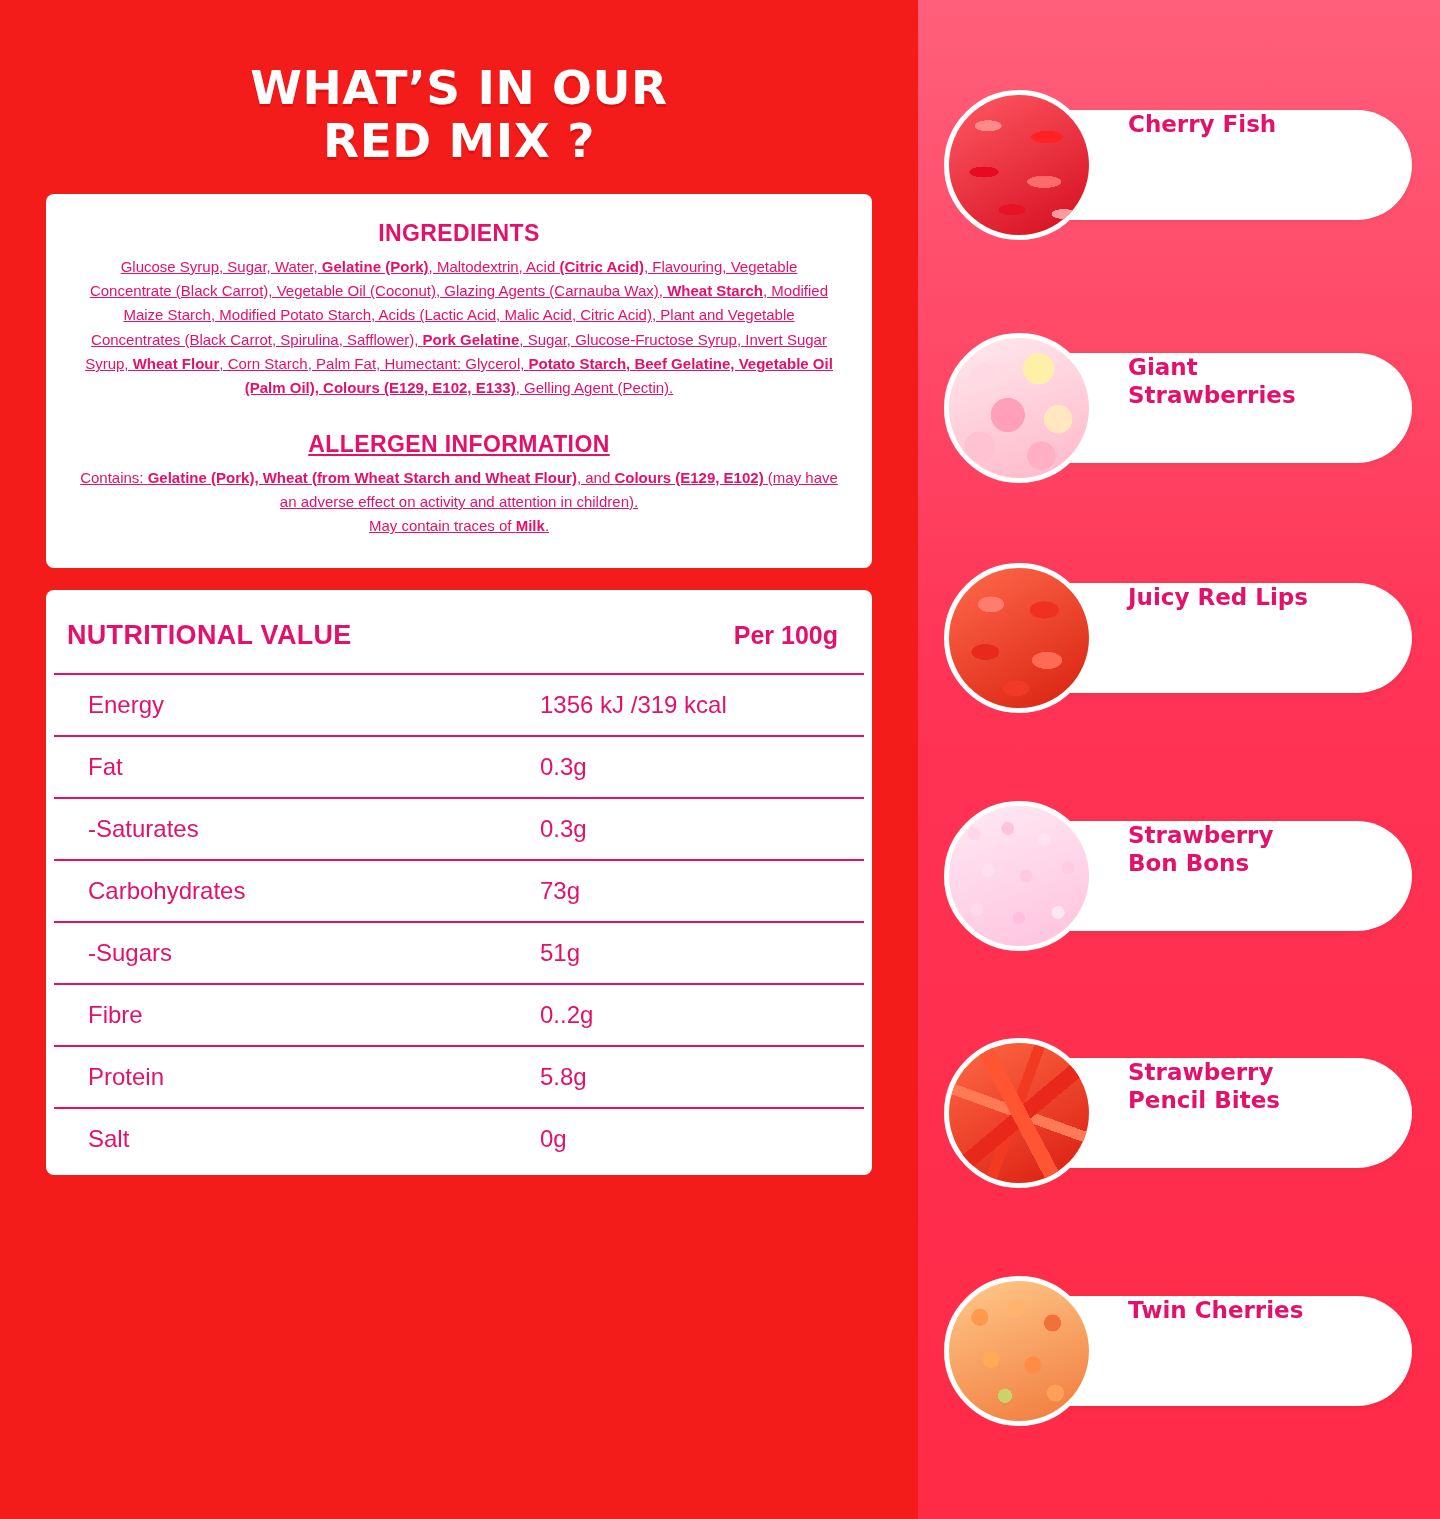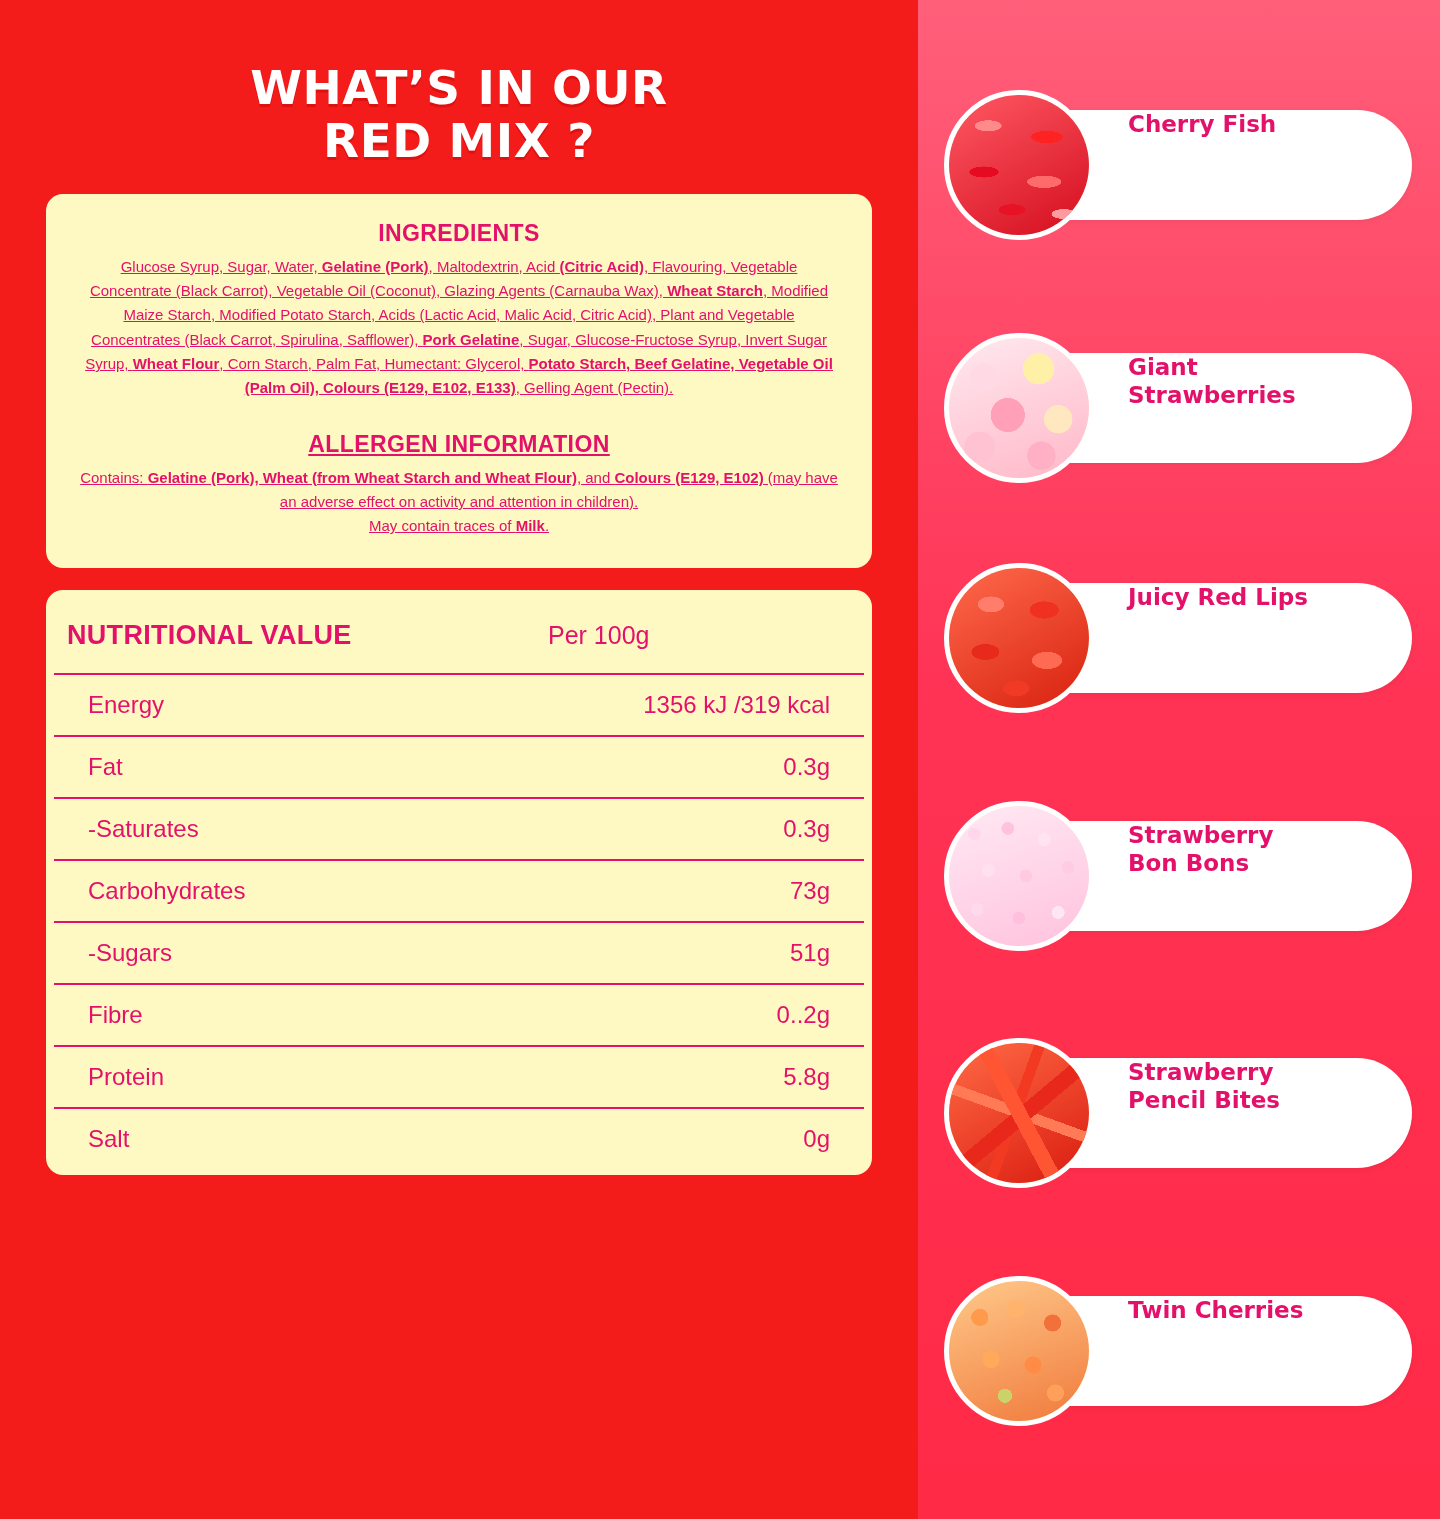--- a/index.html
+++ b/index.html
@@ -33,22 +33,22 @@
     font-size: 46px;
     line-height: 1.15;
     letter-spacing: 0.5px;
     padding-top: 62px;
     text-shadow: 0 3px 0 rgba(180,0,0,0.35);
     transform: scaleX(1.02);
   }
   .title .l2 { display: block; }
 
   .card {
-    background: #fef9c3;
-    border-radius: 17px;
+    background: #ffffff;
+    border-radius: 8px;
     margin: 0 46px;
   }
   .ingredients-card {
     margin-top: 26px;
     padding: 26px 34px 30px 34px;
   }
   .sec-head {
     text-align: center;
     color: #e4116a;
     font-weight: bold;
@@ -84,40 +84,40 @@
   }
   .nut-header .h-left {
     flex: 1;
     color: #e4116a;
     font-weight: bold;
     font-size: 27px;
     letter-spacing: 0.3px;
   }
   .nut-header .h-right {
     width: 290px;
-    text-align: left;
-    color: #e4116a;
-    font-weight: normal;
+    text-align: right;
+    color: #e4116a;
+    font-weight: bold;
     font-size: 25px;
   }
   .nut-row {
     display: flex;
     align-items: center;
     border-top: 2.5px solid #e4116a;
     padding: 16px 34px;
     margin: 0 8px;
   }
   .nut-row .r-left {
     flex: 1;
     color: #e4116a;
     font-size: 24px;
   }
   .nut-row .r-right {
     width: 290px;
-    text-align: right;
+    text-align: left;
     color: #e4116a;
     font-size: 24px;
   }
   
   .right {
     position: relative;
     width: 522px;
     height: 1519px;
     background: linear-gradient(180deg, #ff5f7a 0%, #ff3355 45%, #ff2a46 100%);
   }

